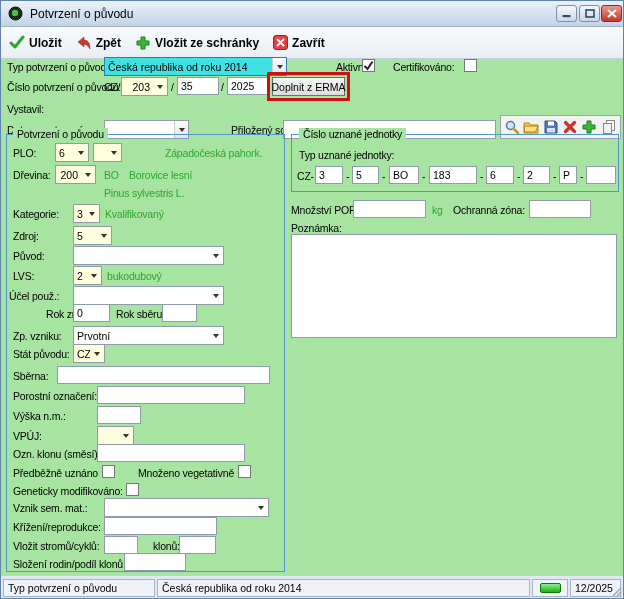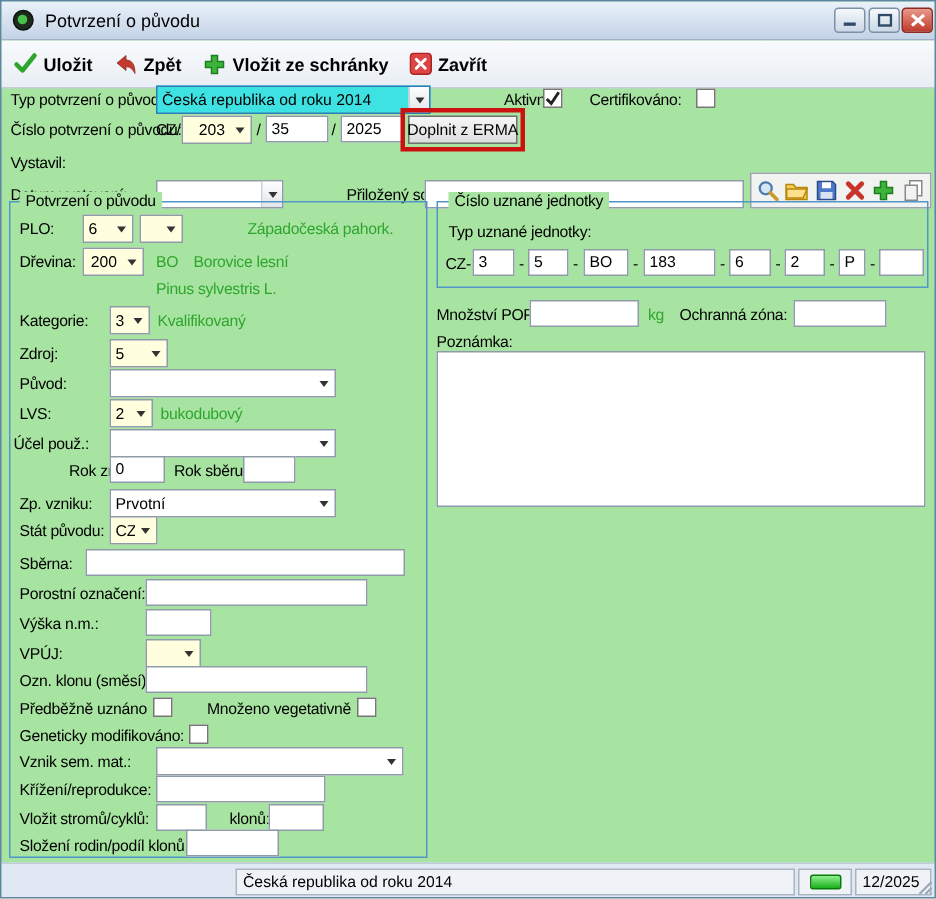--- a/index.html
+++ b/index.html
@@ -407,20 +407,23 @@
   <span class="lbl" style="left:290px; top:203px;">Množství POP:</span>
   <div class="inp" style="left:352px; top:199px; width:73px;"></div>
   <span class="desc" style="left:431px; top:203px;">kg</span>
   <span class="lbl" style="left:452px; top:203px;">Ochranná zóna:</span>
   <div class="inp" style="left:528px; top:199px; width:62px;"></div>
 
   <span class="lbl" style="left:290px; top:221px;">Poznámka:</span>
   <textarea class="ta" style="left: 290px; top: 233px; width: 326px; height: 104px;"></textarea>
 
   <div class="statusbar">
+    <div class="sbpanel" style="left:2px; width:152px;">
+      <span>Typ potvrzení o původu</span>
+    </div>
     <div class="sbpanel" style="left:156px; width:373px;">
       <span>Česká republika od roku 2014</span>
     </div>
     <div class="sbpanel" style="left:531px; width:36px; justify-content:center;">
       <span class="led"></span>
     </div>
     <div class="sbpanel" style="left:569px; width:51px;">
       <span>12/2025</span>
     </div>
     <svg width="12" height="12" style="position:absolute; right:1px; bottom:1px;">

